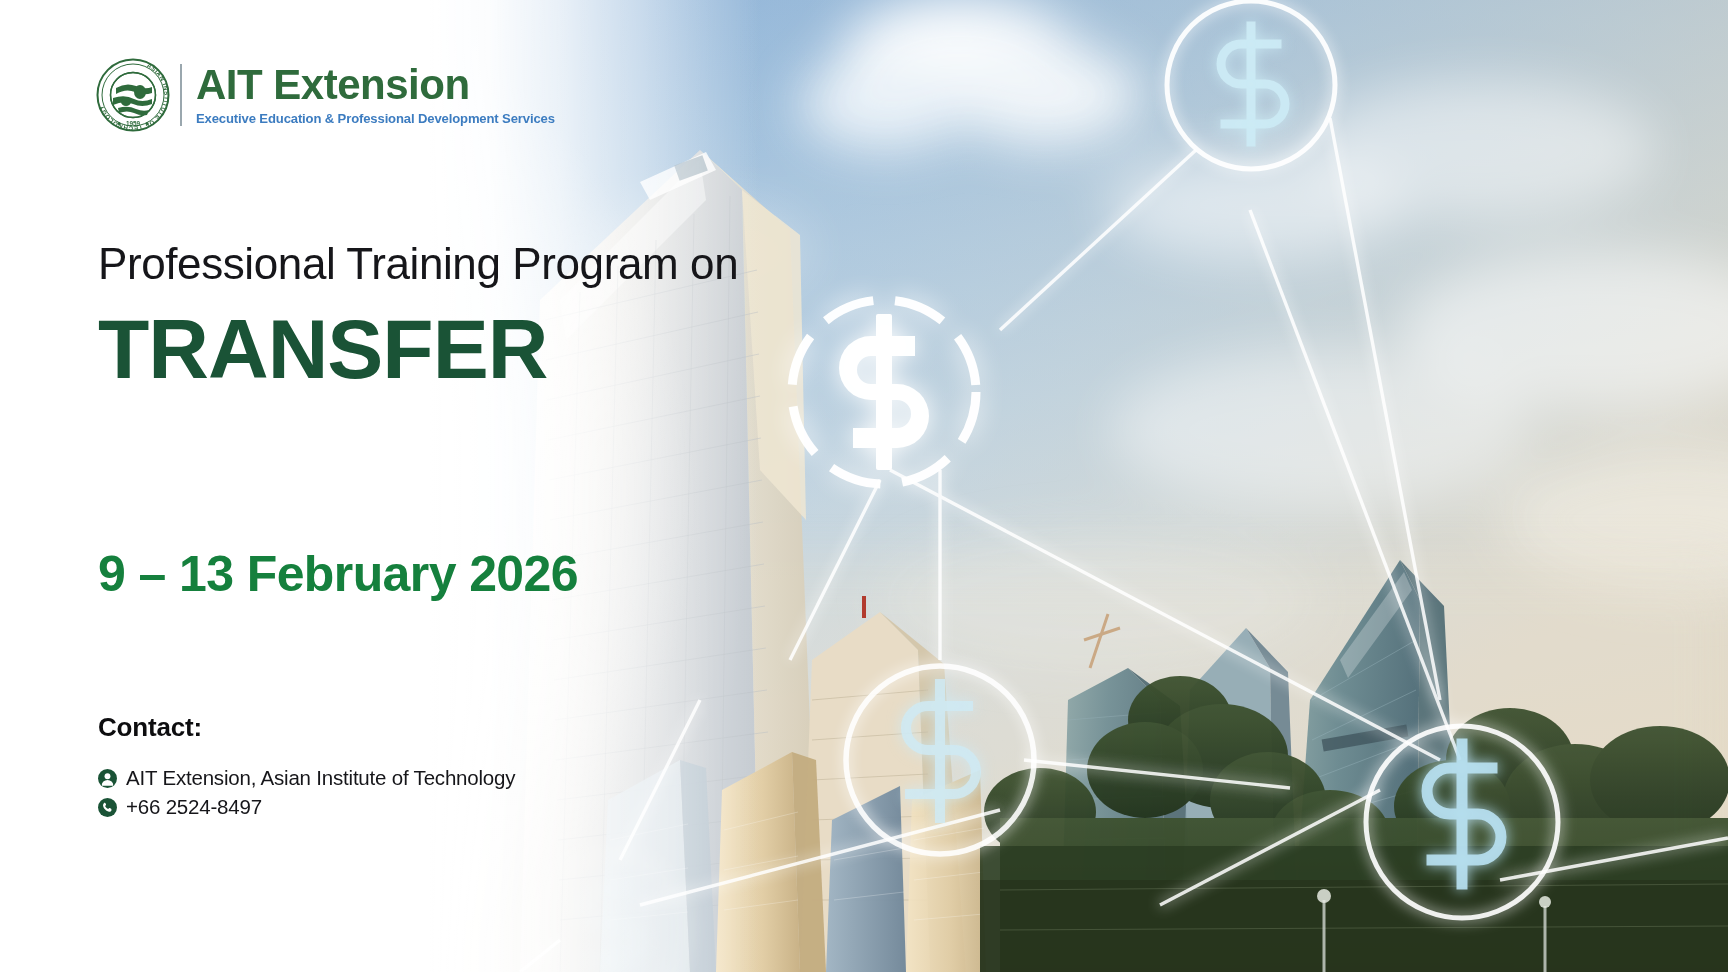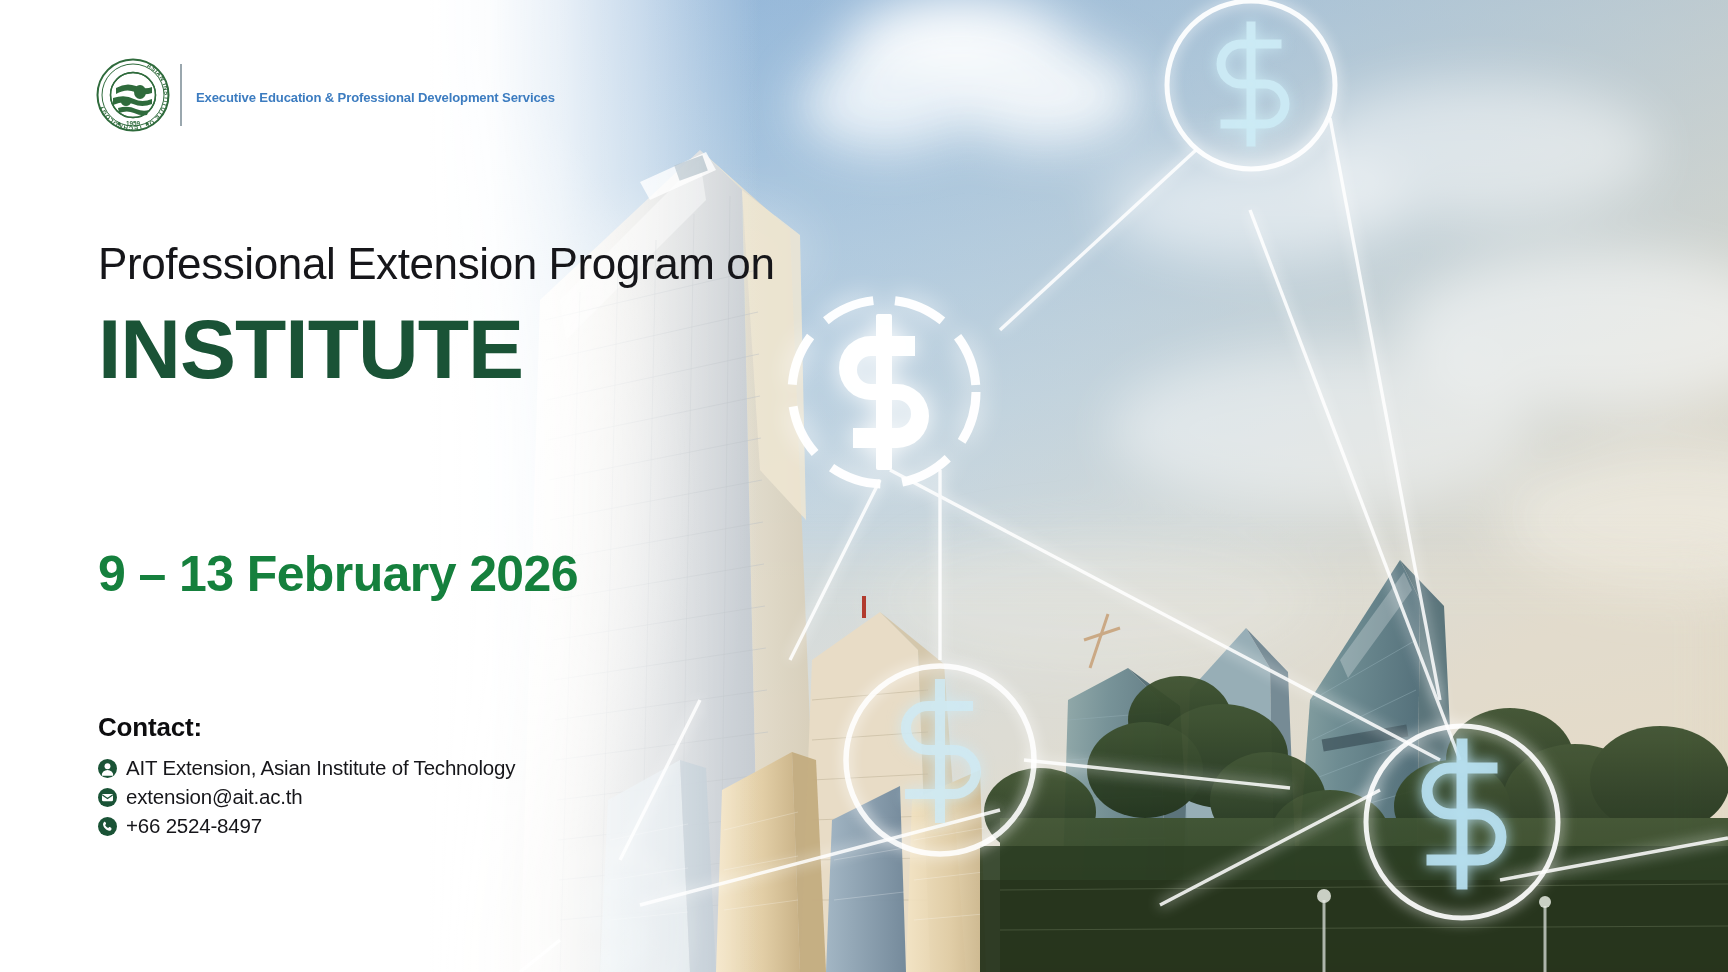--- a/index.html
+++ b/index.html
@@ -83,21 +83,21 @@
   .dates {
     position:absolute; left:98px; top:545px;
     font-size:50px; font-weight:bold; color:#15803d;
     letter-spacing:-0.6px; white-space:nowrap;
   }
 
   
   .contact { position:absolute; left:98px; top:712px; }
   .contact-title {
     font-size:26px; font-weight:bold; color:#0d0d0f;
-    margin-bottom:13px; letter-spacing:-0.2px;
+    margin-bottom:23px; letter-spacing:-0.2px;
   }
   .contact-row {
     display:flex; align-items:center; gap:9px; margin-top:5px;
   }
   .contact-row .ci { width:19px; height:19px; flex:0 0 auto; display:block; }
   .contact-row .ctext {
     font-size:20.5px; color:#16161a; letter-spacing:-0.2px; white-space:nowrap;
   }
 </style>
 </head>
@@ -415,56 +415,47 @@
           <text font-family="'Liberation Sans',sans-serif" font-size="6.1" font-weight="bold" fill="#2F6B3C" letter-spacing="0.6">
             <textPath href="#sealarc" startOffset="7%">ASIAN INSTITUTE OF TECHNOLOGY</textPath>
           </text>
           <text x="37" y="68" text-anchor="middle" font-family="'Liberation Sans',sans-serif" font-size="6.4" font-weight="bold" fill="#2F6B3C">1959</text>
           <circle cx="23" cy="65.5" r="1.5" fill="#2F6B3C"></circle>
           <circle cx="51" cy="65.5" r="1.5" fill="#2F6B3C"></circle>
         </svg>
       </span>
       <span class="logo-divider"></span>
       <span class="logo-text">
+        <span class="logo-title">AIT Extension</span>
         <span class="logo-tagline">Executive Education &amp; Professional Development Services</span>
       </span>
     </div>
 
-    <div class="kicker">Professional Extension Program on</div>
+    <div class="kicker">Professional Training Program on</div>
 
     <div class="headline">
-      <span class="l1">INSTITUTE</span>
+      <span class="l1">TRANSFER</span>
     </div>
 
     <div class="dates">9 – 13 February 2026</div>
 
     <div class="contact">
       <div class="contact-title">Contact:</div>
 
       <div class="contact-row">
         <span class="ci">
           <svg viewBox="0 0 20 20" xmlns="http://www.w3.org/2000/svg">
             <circle cx="10" cy="10" r="10" fill="#1A5336"></circle>
             <circle cx="10" cy="7.6" r="3.1" fill="#ffffff"></circle>
             <path d="M3.9 17.6a6.1 6.1 0 0 1 12.2 0z" fill="#ffffff"></path>
           </svg>
         </span>
         <span class="ctext">AIT Extension, Asian Institute of Technology</span>
       </div>
 
-      <div class="contact-row">
-        <span class="ci">
-          <svg viewBox="0 0 20 20" xmlns="http://www.w3.org/2000/svg">
-            <circle cx="10" cy="10" r="10" fill="#1A5336"></circle>
-            <rect x="4.2" y="6.4" width="11.6" height="7.6" rx="1.5" fill="#ffffff"></rect>
-            <path d="M4.6 7.4 L10 11.1 L15.4 7.4" fill="none" stroke="#1A5336" stroke-width="1.3"></path>
-          </svg>
-        </span>
-        <span class="ctext">extension@ait.ac.th</span>
-      </div>
 
       <div class="contact-row">
         <span class="ci">
           <svg viewBox="0 0 20 20" xmlns="http://www.w3.org/2000/svg">
             <circle cx="10" cy="10" r="10" fill="#1A5336"></circle>
             <path d="M6.6 4.9c1 0 1.3.5 1.7 1.4.4.9.1 1.3-.5 1.8-.3.3-.3.5-.1.9.5 1 1.4 1.9 2.4 2.4.4.2.6.2.9-.1.5-.6.9-.9 1.8-.5.9.4 1.4.7 1.4 1.7 0 1.2-1.2 2.1-2.3 2-3-.3-6.3-3.6-6.6-6.6-.1-1.1.8-2.3 1.3-3z" fill="#ffffff"></path>
           </svg>
         </span>
         <span class="ctext">+66 2524-8497</span>
       </div>

